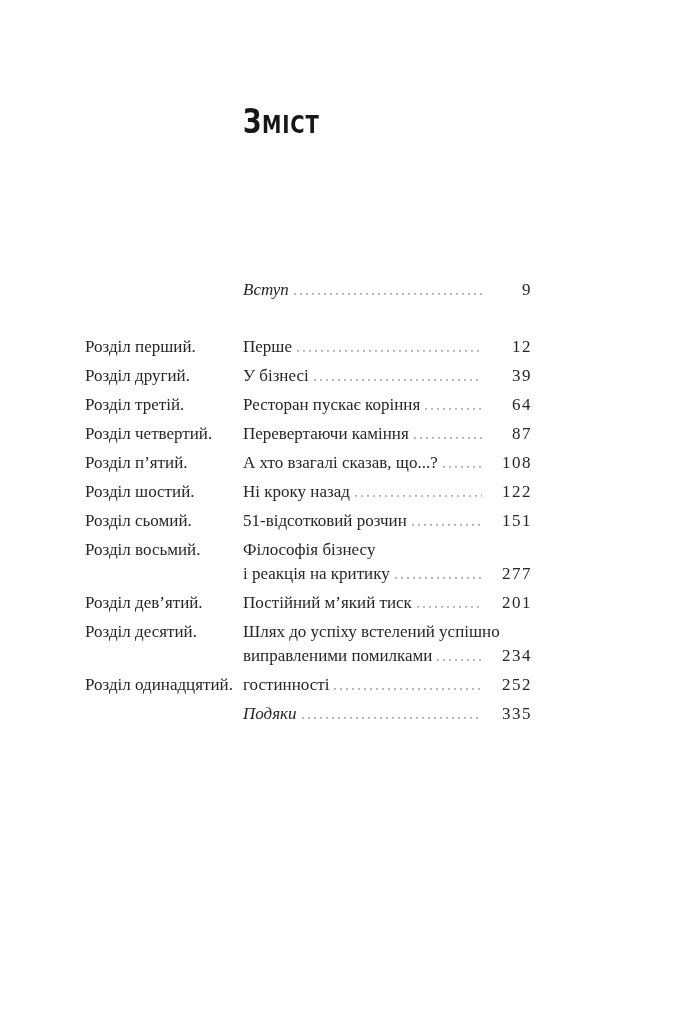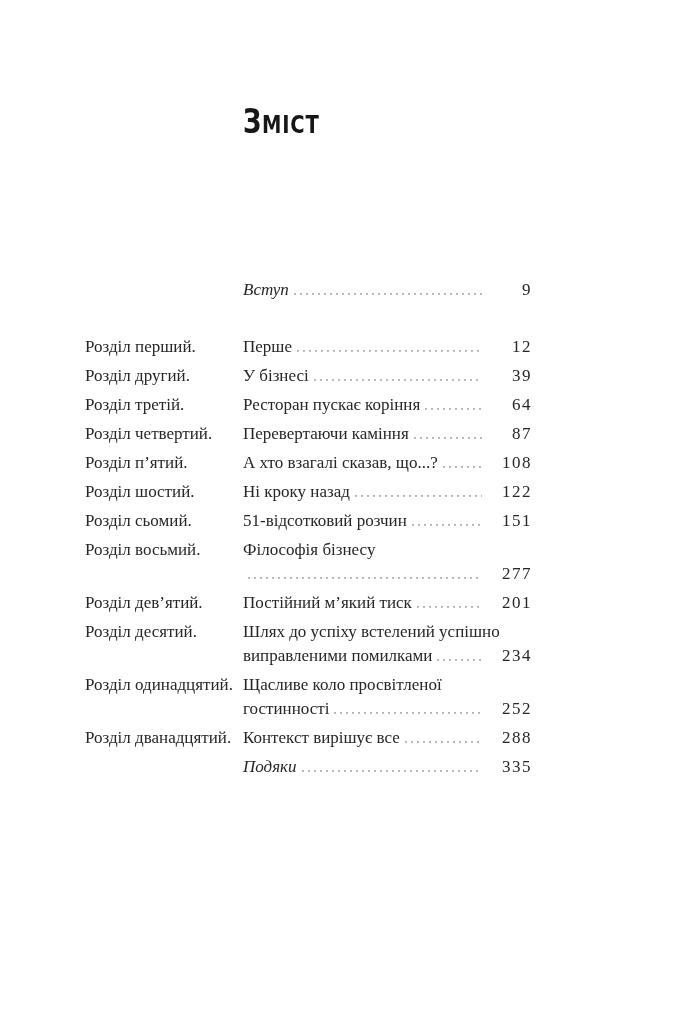--- a/index.html
+++ b/index.html
@@ -174,20 +174,21 @@
           </div>
         </div>
   </div>
       <div class="entry">
     <div class="label">Розділ восьмий.</div>
     <div class="body">
           <div class="line">
             <span class="text">Філософія бізнесу</span>
           </div>
           <div class="line">
+            <span class="text">і реакція на критику</span>
             <div class="leader"></div>
             <span class="pagenum">277</span>
           </div>
         </div>
   </div>
       <div class="entry">
     <div class="label">Розділ дев’ятий.</div>
     <div class="body">
           <div class="line">
             <span class="text">Постійний м’який тиск</span>
@@ -206,36 +207,23 @@
             <span class="text">виправленими помилками</span>
             <div class="leader"></div>
             <span class="pagenum">234</span>
           </div>
         </div>
   </div>
       <div class="entry">
     <div class="label">Розділ одинадцятий.</div>
     <div class="body">
           <div class="line">
-            <span class="text">Щасливе коло просвітленої</span>
-          </div>
-          <div class="line">
             <span class="text">гостинності</span>
             <div class="leader"></div>
             <span class="pagenum">252</span>
-          </div>
-        </div>
-  </div>
-      <div class="entry">
-    <div class="label">Розділ дванадцятий.</div>
-    <div class="body">
-          <div class="line">
-            <span class="text">Контекст вирішує все</span>
-            <div class="leader"></div>
-            <span class="pagenum">288</span>
           </div>
         </div>
   </div>
       <div class="entry gap-before italic-title">
     <div class="label"></div>
     <div class="body">
           <div class="line">
             <span class="text">Подяки</span>
             <div class="leader"></div>
             <span class="pagenum">335</span>

